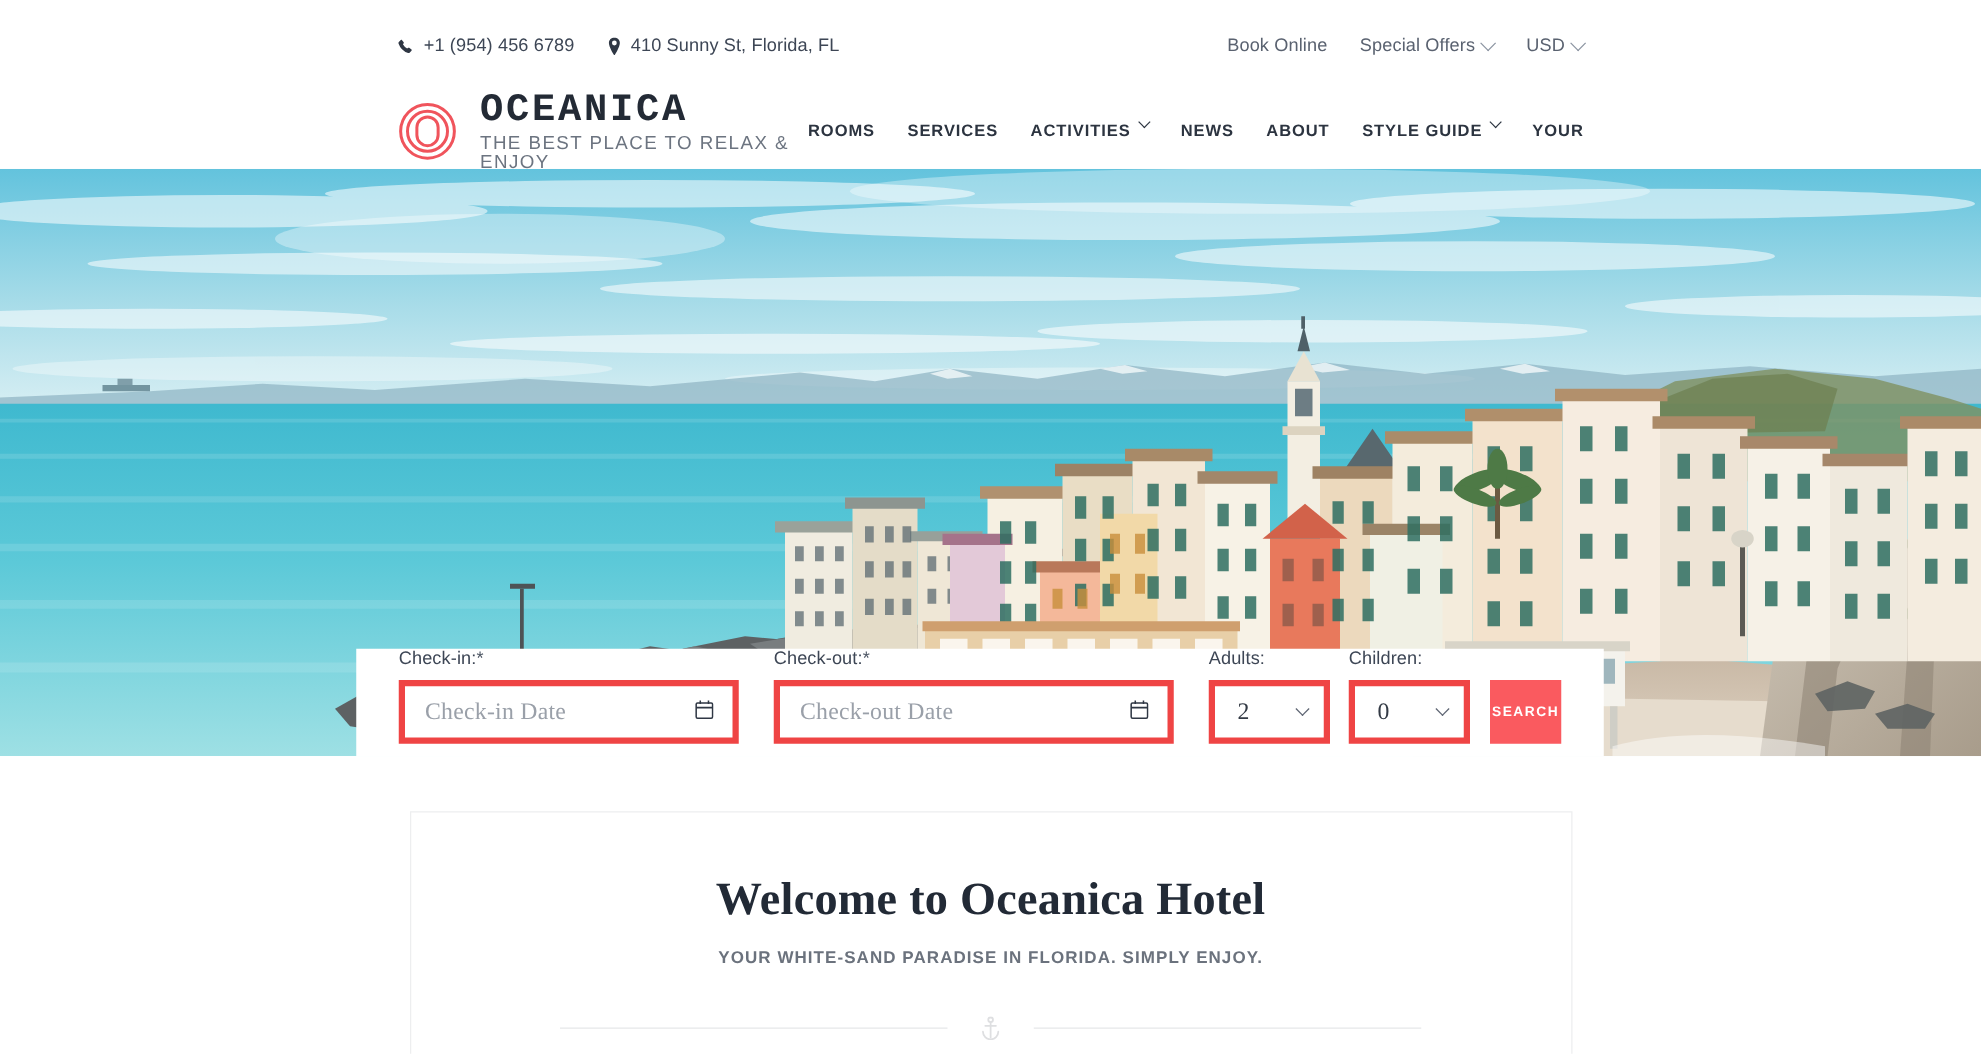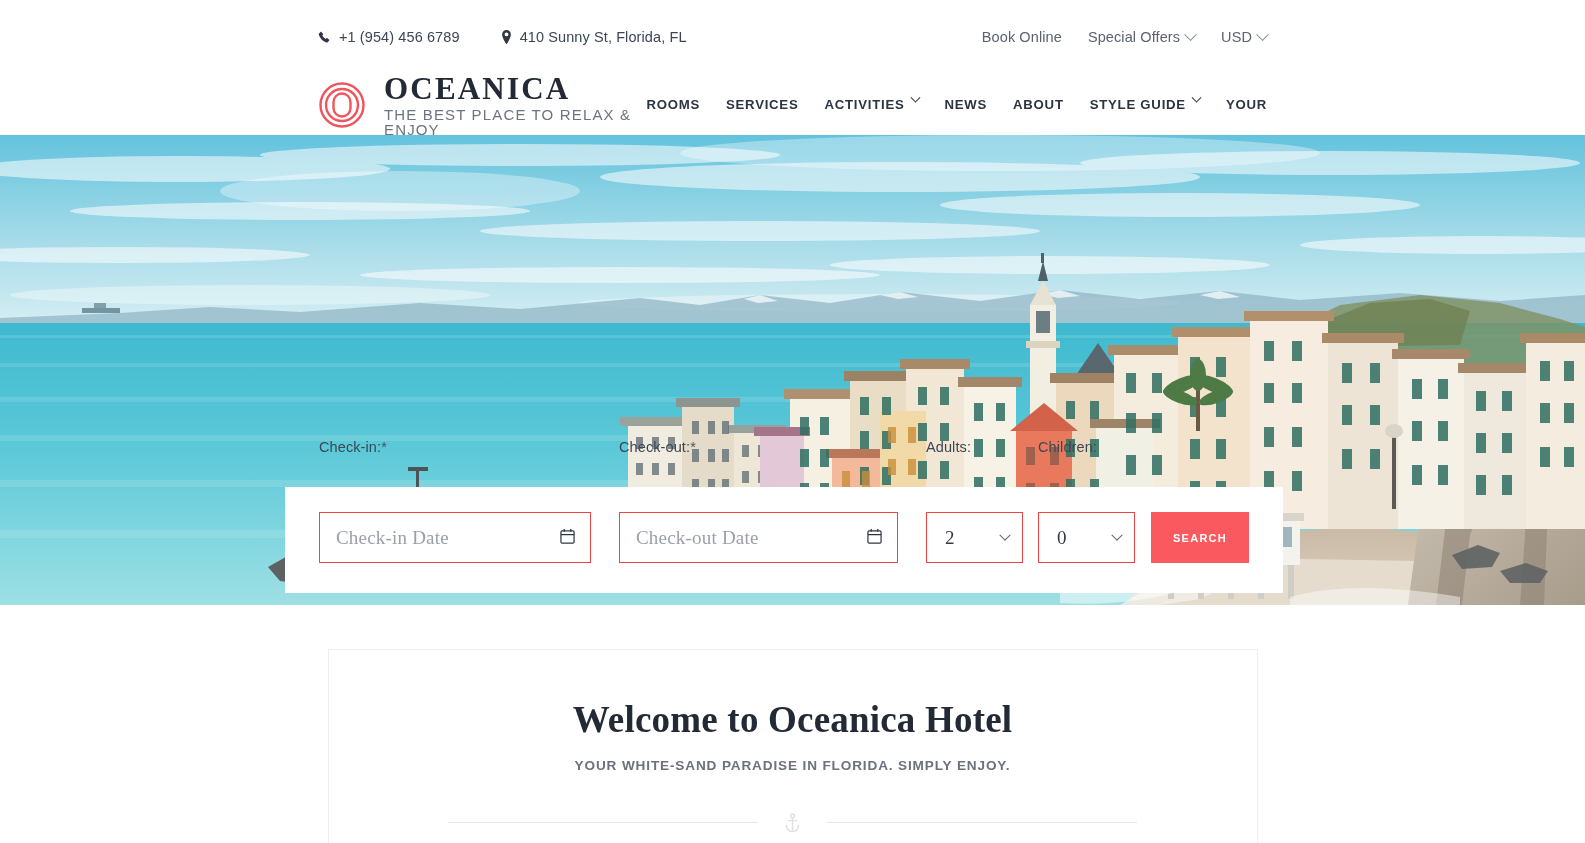--- a/index.html
+++ b/index.html
@@ -11,21 +11,21 @@
   }
 
   
   .topbar {
     height: 74px;
     display: flex;
     align-items: center;
     padding: 0 318px 0 318px;
     justify-content: space-between;
   }
-  .topbar-left { display: flex; align-items: center; gap: 41px; }
+  .topbar-left { display: flex; align-items: center; gap: 26px; }
   .tb-item {
     display: flex; align-items: center; gap: 8px;
     font-size: 14.5px; color: #3d4655; letter-spacing: .1px;
   }
   .tb-icon { display: inline-flex; align-items: center; color: #2f3744; }
   .topbar-right { display: flex; align-items: center; gap: 26px; }
   .tb-link {
     font-size: 14.5px; color: #5a6270; letter-spacing: .1px;
     display: flex; align-items: center; gap: 6px; cursor: pointer;
   }
@@ -39,21 +39,21 @@
   
   .header {
     height: 61px;
     display: flex; align-items: center; justify-content: space-between;
     padding: 0 318px 0 318px;
   }
   .brand { display: flex; align-items: center; gap: 18px; }
   .logo-mark { width: 48px; height: 48px; flex: 0 0 48px; }
   .brand-text { display: flex; flex-direction: column; gap: 3px; }
   .brand-name {
-    font-family: Liberation Serif, serif;
+    font-family: Liberation Mono, monospace;
     font-size: 31px; font-weight: 700; color: #232a35;
     letter-spacing: 2.2px; line-height: 1;
   }
   .brand-tag {
     font-size: 15px; color: #6c7480; letter-spacing: 1.15px;
     font-weight: 500; line-height: 1;
   }
   .mainnav { display: flex; align-items: center; gap: 26px; }
   .nav-item {
     font-size: 13.2px; font-weight: 700; color: #2c3440;
@@ -66,41 +66,40 @@
   }
 
   
   .hero {
     position: relative; width: 1585px; height: 470px; overflow: hidden;
   }
   .hero-canvas { position: absolute; inset: 0; }
 
   
   .booking {
-    position: absolute; left: 285px; top: 352px;
+    position: absolute; left: 285px; top: 384px;
     width: 998px; height: 106px;
     background: #ffffff;
     display: flex; align-items: flex-end; gap: 0;
     padding: 4px 34px 30px 34px;
     z-index: 5;
   }
   .field { display: flex; flex-direction: column; }
   .field-label {
     font-size: 14.5px; color: #3d4655; margin-bottom: 9px; letter-spacing: .1px;
   }
   .req { color: #4a5361; }
   .field-box {
     position: relative;
-    border: 1px solid #ef4444; background: #fff;
+    border: 5px solid #ef4444; background: #fff;
     height: 51px; display: flex; align-items: center;
     padding: 0 16px;
-    margin-top: 48px;
   }
   .f-date { width: 272px; }
-  .f-date2 { width: 279px; }
+  .f-date2 { width: 320px; }
   .ph {
     font-family: "Liberation Serif", serif;
     font-size: 19px; color: #9aa0a9; letter-spacing: .2px;
   }
   .cal-ic { position: absolute; right: 15px; top: 50%; transform: translateY(-50%); }
   .f-sel { width: 97px; justify-content: space-between; padding: 0 13px 0 18px; }
   .sel-val {
     font-family: "Liberation Serif", serif; font-size: 19px; color: #333a45;
   }
   .sel-chev {

